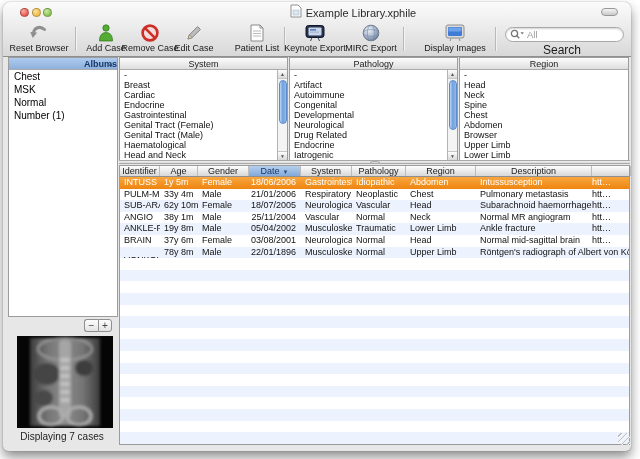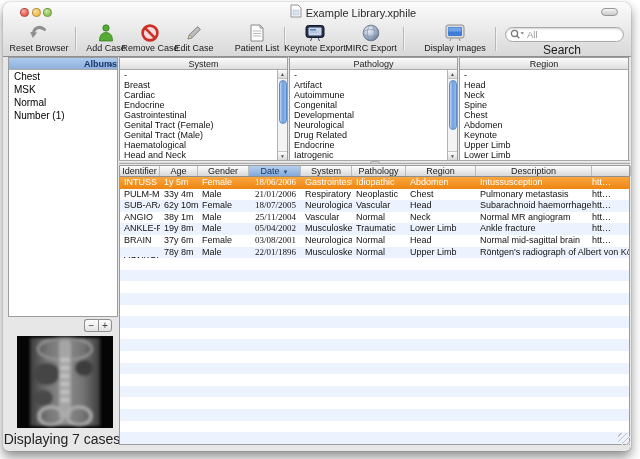--- a/index.html
+++ b/index.html
@@ -35,21 +35,21 @@
   #albums-panel{left:5px;top:55px;width:110px;height:260px;}
   #albums-panel .panel-header{background:linear-gradient(#AECBEF,#8FB0DC);color:#16376B;font-weight:bold;text-align:right;}
   .albums-sort{position:absolute;right:3px;top:0;font-size:6.5px;color:#2F4F80;}
   .album-row{height:13px;line-height:13px;font-size:10px;color:#000;padding-left:5px;white-space:nowrap;}
   .mp-group{position:absolute;left:81px;top:317px;display:flex;}
   .mp-btn{width:14px;height:13px;border:1px solid #8F8F8F;background:linear-gradient(#FDFDFD,#E3E3E3);
     font-size:10px;line-height:11px;text-align:center;color:#444;}
   .mp-btn.minus{border-right:none;border-radius:3px 0 0 3px;}
   .mp-btn.plus{border-radius:0 3px 3px 0;}
   .thumb{position:absolute;left:14px;top:334px;width:96px;height:92px;background:#000;}
-  .status{position:absolute;left:0px;top:429px;width:118px;text-align:center;font-size:14px;color:#222;}
+  .status{position:absolute;left:0px;top:429px;width:118px;text-align:center;font-size:10px;color:#222;}
   
   .browser-panel{top:55px;height:104px;}
   #panel-system{left:116px;width:169px;}
   #panel-pathology{left:286px;width:169px;}
   #panel-region{left:456px;width:170px;}
   .panel-list{position:absolute;left:0;top:12px;right:0;bottom:0;overflow:hidden;}
   .list-row{height:10px;line-height:10px;font-size:9px;color:#111;padding-left:4px;white-space:nowrap;}
   .scrollbar{position:absolute;right:0;top:12px;bottom:0;width:10px;background:#F4F4F4;border-left:1px solid #B3B3B3;}
   .sb-arrow{position:absolute;left:0;width:100%;height:9px;font-size:5px;line-height:9px;text-align:center;color:#555;
     background:linear-gradient(#FDFDFD,#D9D9D9);}
@@ -68,21 +68,21 @@
   .hcell{height:100%;border-right:1px solid #BCBCBC;font-size:9px;line-height:10px;color:#1C1C1C;
     text-align:center;flex:none;position:relative;white-space:nowrap;overflow:hidden;}
   .hcell.sorted{background:linear-gradient(#B6D0EE,#82A9DA);color:#16376B;}
   .sortarrow{font-size:6px;color:#2F4F80;margin-left:3px;}
   .tbody{position:absolute;left:116px;top:175px;width:511px;height:268px;overflow:hidden;
     border:1px solid #9C9C9C;border-top:none;background:repeating-linear-gradient(180deg,#EDF3FE 0,#EDF3FE 11.6px,#FFFFFF 11.6px,#FFFFFF 23.2px);}
   .trow{height:11.6px;line-height:11.6px;display:flex;overflow:hidden;}
   .trow.selected{background:linear-gradient(#F9A63F,#EE8510);color:#FFF;}
   .trow.selected .tcell{color:#FFF;}
   .tcell{flex:none;font-size:9px;color:#111;padding-left:4px;white-space:nowrap;overflow:hidden;}
-  .tcell.c-date{text-align:right;padding-right:5px;padding-left:0;font-family:Liberation Serif, serif;}
+  .tcell.c-date{text-align:right;padding-right:5px;padding-left:0;}
   .tcell.c-description{overflow:visible;}
   .tcell.c-url{text-align:right;padding-right:20px;padding-left:0;}
   .grip{position:absolute;left:615px;top:431px;width:12px;height:12px;
     background:repeating-linear-gradient(135deg,transparent 0 2px,#BDBDBD 2px 3px,#F5F5F5 3px 4px);}
 </style>
 </head>
 <body>
 
 <div class="window">
 
@@ -288,21 +288,21 @@
   </div>
   <div class="panel browser-panel" id="panel-region">
     <div class="panel-header"><span class="panel-header-label">Region</span></div>
     <div class="panel-list">
         <div class="list-row">-</div>
         <div class="list-row">Head</div>
         <div class="list-row">Neck</div>
         <div class="list-row">Spine</div>
         <div class="list-row">Chest</div>
         <div class="list-row">Abdomen</div>
-        <div class="list-row">Keynote</div>
+        <div class="list-row">Browser</div>
         <div class="list-row">Upper Limb</div>
         <div class="list-row">Lower Limb</div>
       </div>
   </div>
 
   <div class="split">
     <div class="dimple"></div>
   </div>
 
   <div class="thead">

